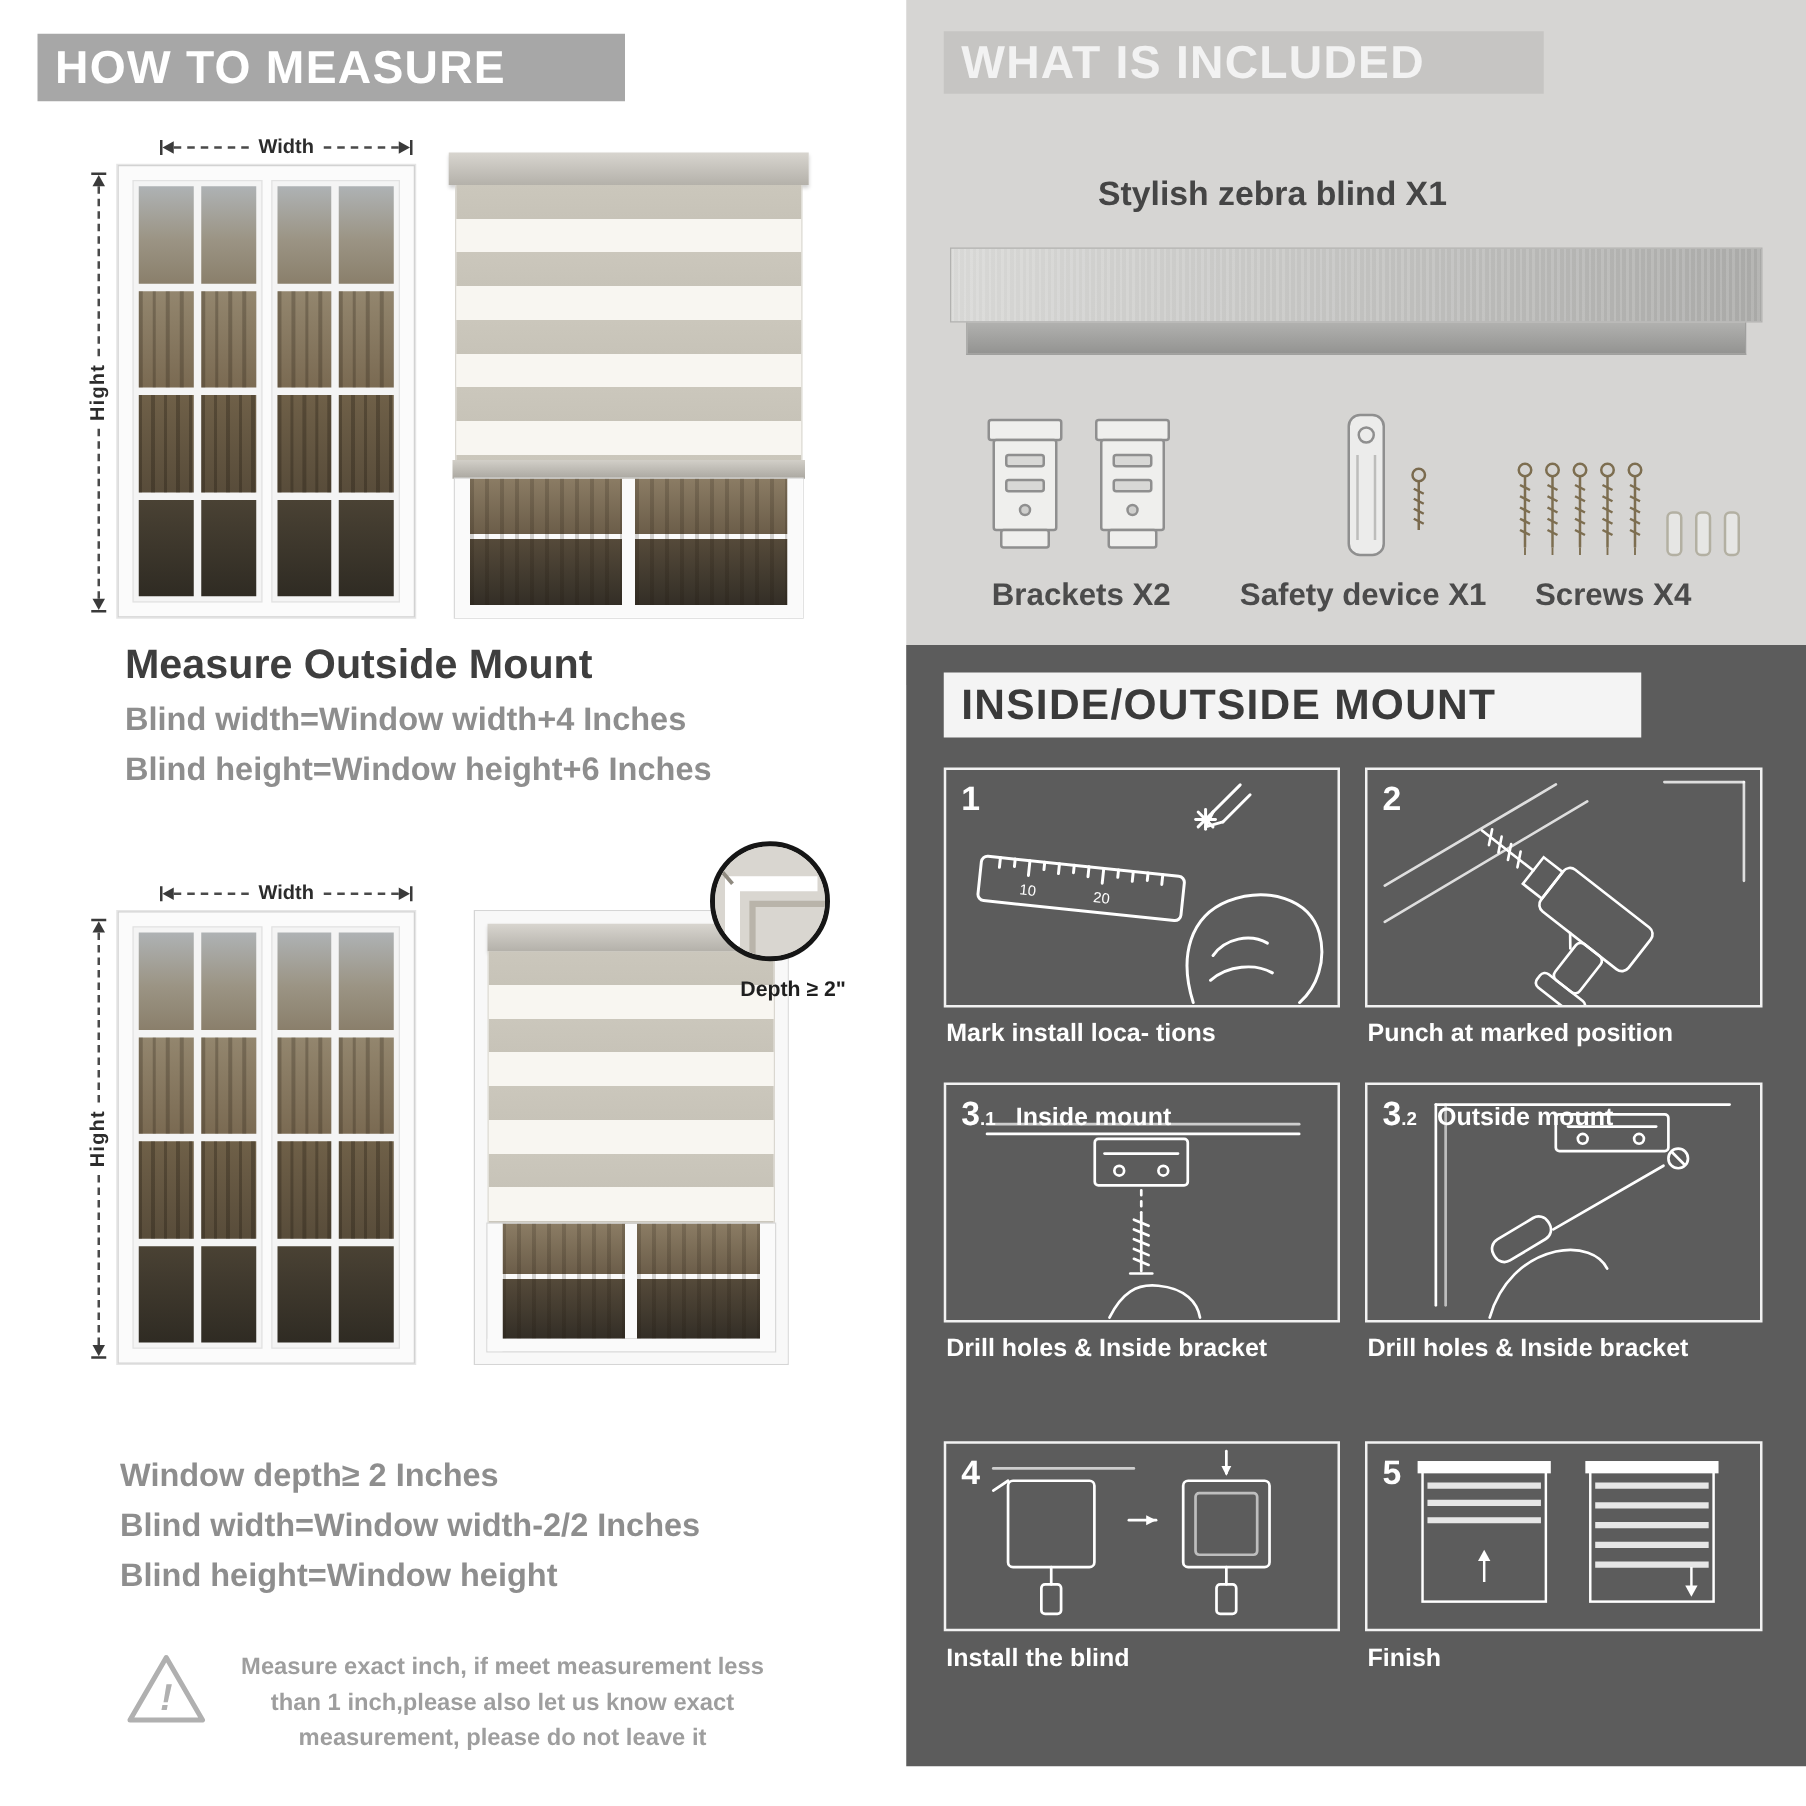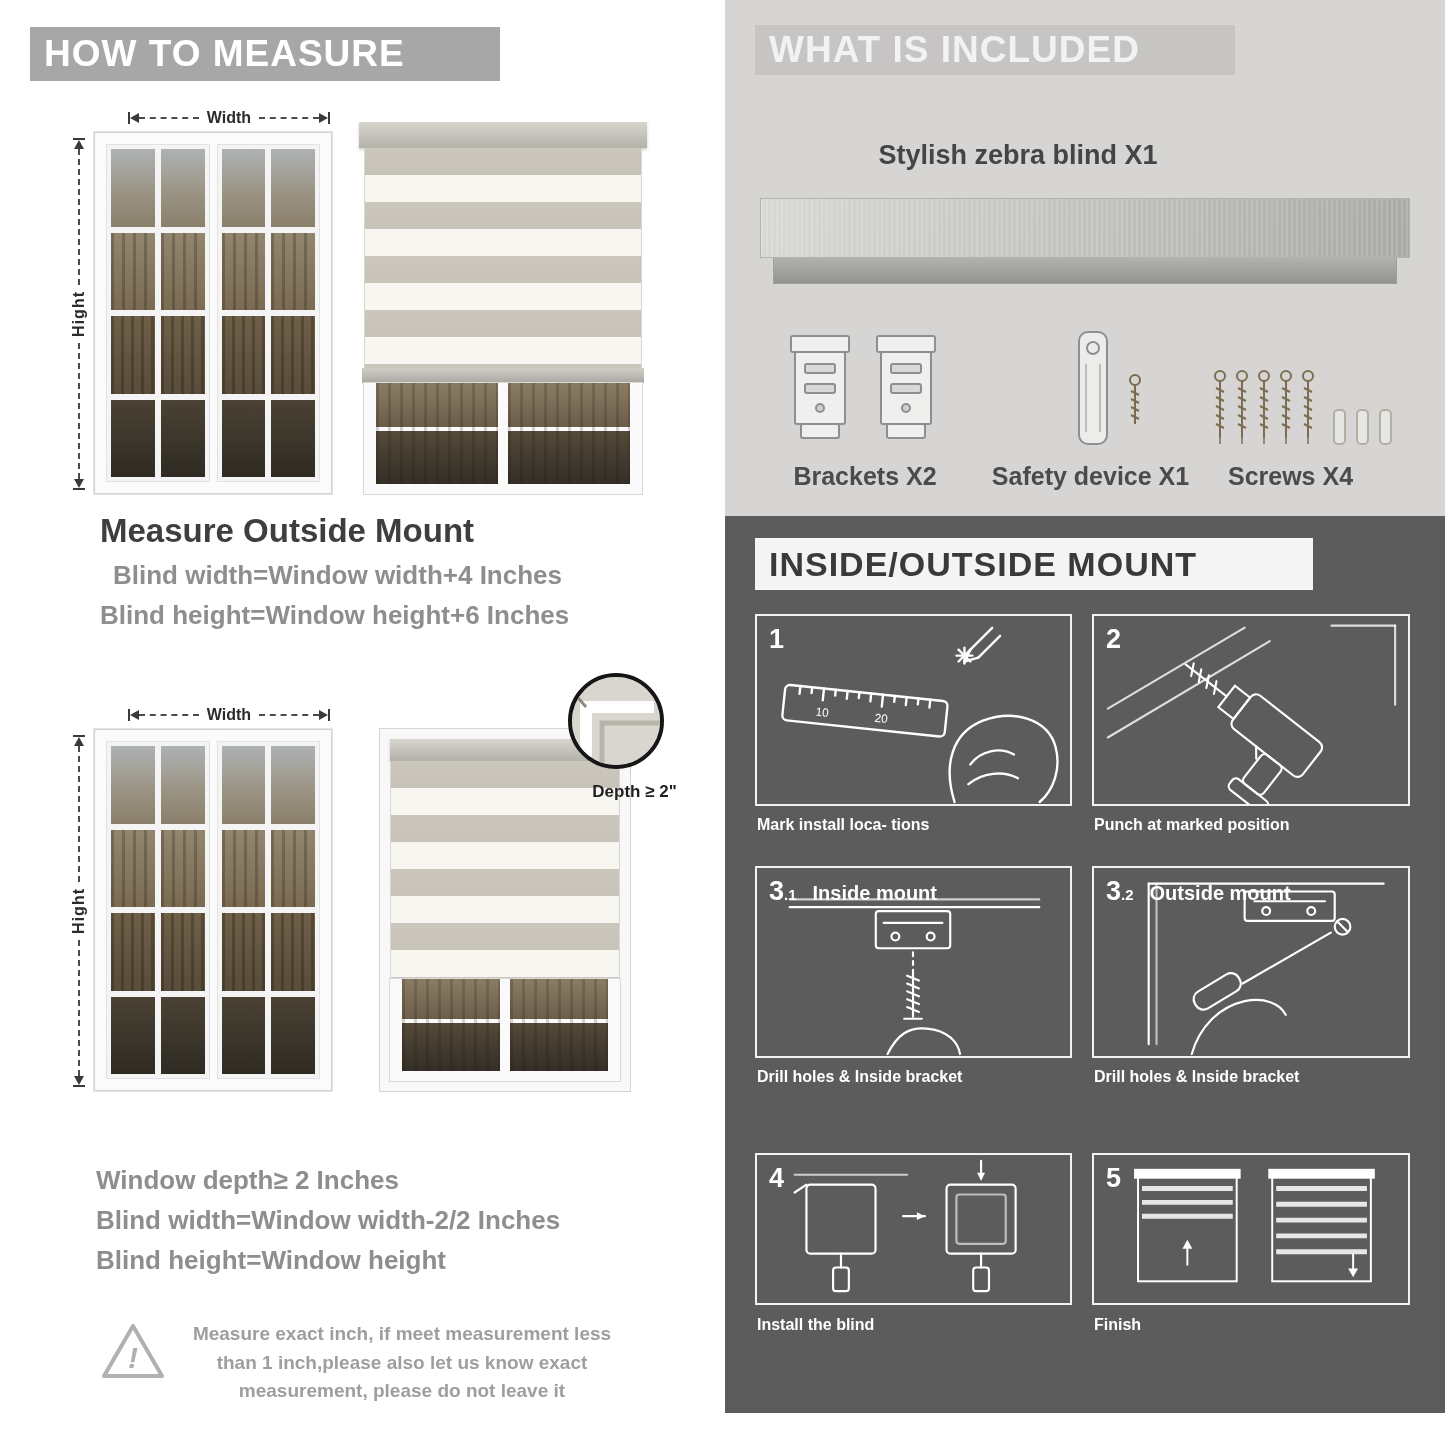--- a/index.html
+++ b/index.html
@@ -133,21 +133,21 @@
     position: absolute; left: 30px; top: 22px; width: 558px; height: 52px;
     background: #f4f4f4; color: #3a3a3a;
     font-size: 34px; font-weight: bold; line-height: 52px; padding-left: 14px; letter-spacing: 1px;
   }
   .step-panel { position: absolute; border: 2px solid #f2f2f2; }
   .step-num { position: absolute; top: 8px; left: 12px; color: #fff; font-weight: bold; display: flex; align-items: baseline; z-index: 2; }
   .step-num .n { font-size: 27px; }
   .step-num .sub { font-size: 15px; }
   .step-num .inner { font-size: 20px; margin-left: 16px; }
   .step-panel svg { position: absolute; inset: 0; width: 100%; height: 100%; }
-  .step-caption { position: absolute; color: #ffffff; font-weight: bold; font-size: 16px; }
+  .step-caption { position: absolute; color: #ffffff; font-weight: bold; font-size: 20px; }
 
   .pos-p1 { left: 30px;  top: 98px;  width: 317px; height: 192px; }
   .pos-p2 { left: 367px; top: 98px;  width: 318px; height: 192px; }
   .pos-p3 { left: 30px;  top: 350px; width: 317px; height: 192px; }
   .pos-p4 { left: 367px; top: 350px; width: 318px; height: 192px; }
   .pos-p5 { left: 30px;  top: 637px; width: 317px; height: 152px; }
   .pos-p6 { left: 367px; top: 637px; width: 318px; height: 152px; }
   .pos-c1 { left: 32px;  top: 300px; }
   .pos-c2 { left: 369px; top: 300px; }
   .pos-c3 { left: 32px;  top: 552px; }
@@ -208,21 +208,21 @@
     </div>
 
     <div class="blind-outside" style="left:364px; top:122px; width:278px; height:372px;">
       <div class="cassette-bar"></div>
       <div class="stripes"></div>
       <div class="bottom-rail"></div>
       <div class="window-strip"></div>
     </div>
 
     <div class="section-title" style="left:100px; top:512px;">Measure Outside Mount</div>
-    <div class="formula" style="left:100px; top:560px;margin-left:13px;">Blind width=Window width+4 Inches</div>
+    <div class="formula" style="left:100px; top:560px;">Blind width=Window width+4 Inches</div>
     <div class="formula" style="left:100px; top:600px;">Blind height=Window height+6 Inches</div>
 
     <div class="harrow" style="left:104px; top:707px; width:226px; height:16px;">
       <span class="endbar"></span>
       <span class="hd l"></span>
       <span class="ln"></span>
       <span class="lbl">Width</span>
       <span class="ln"></span>
       <span class="hd r"></span>
       <span class="endbar"></span>

